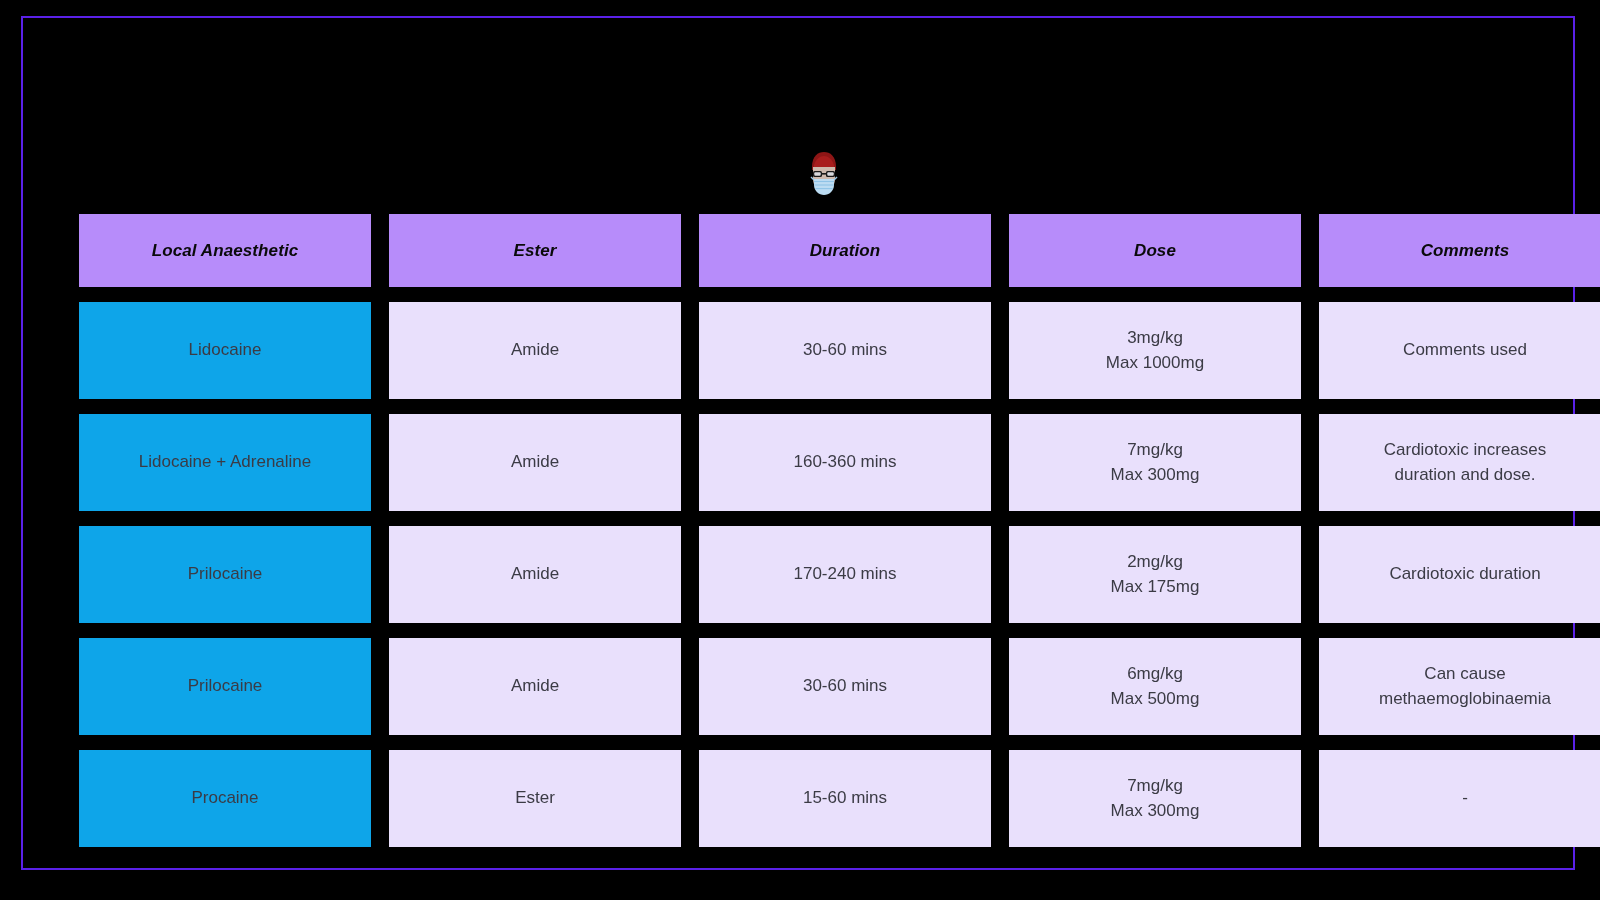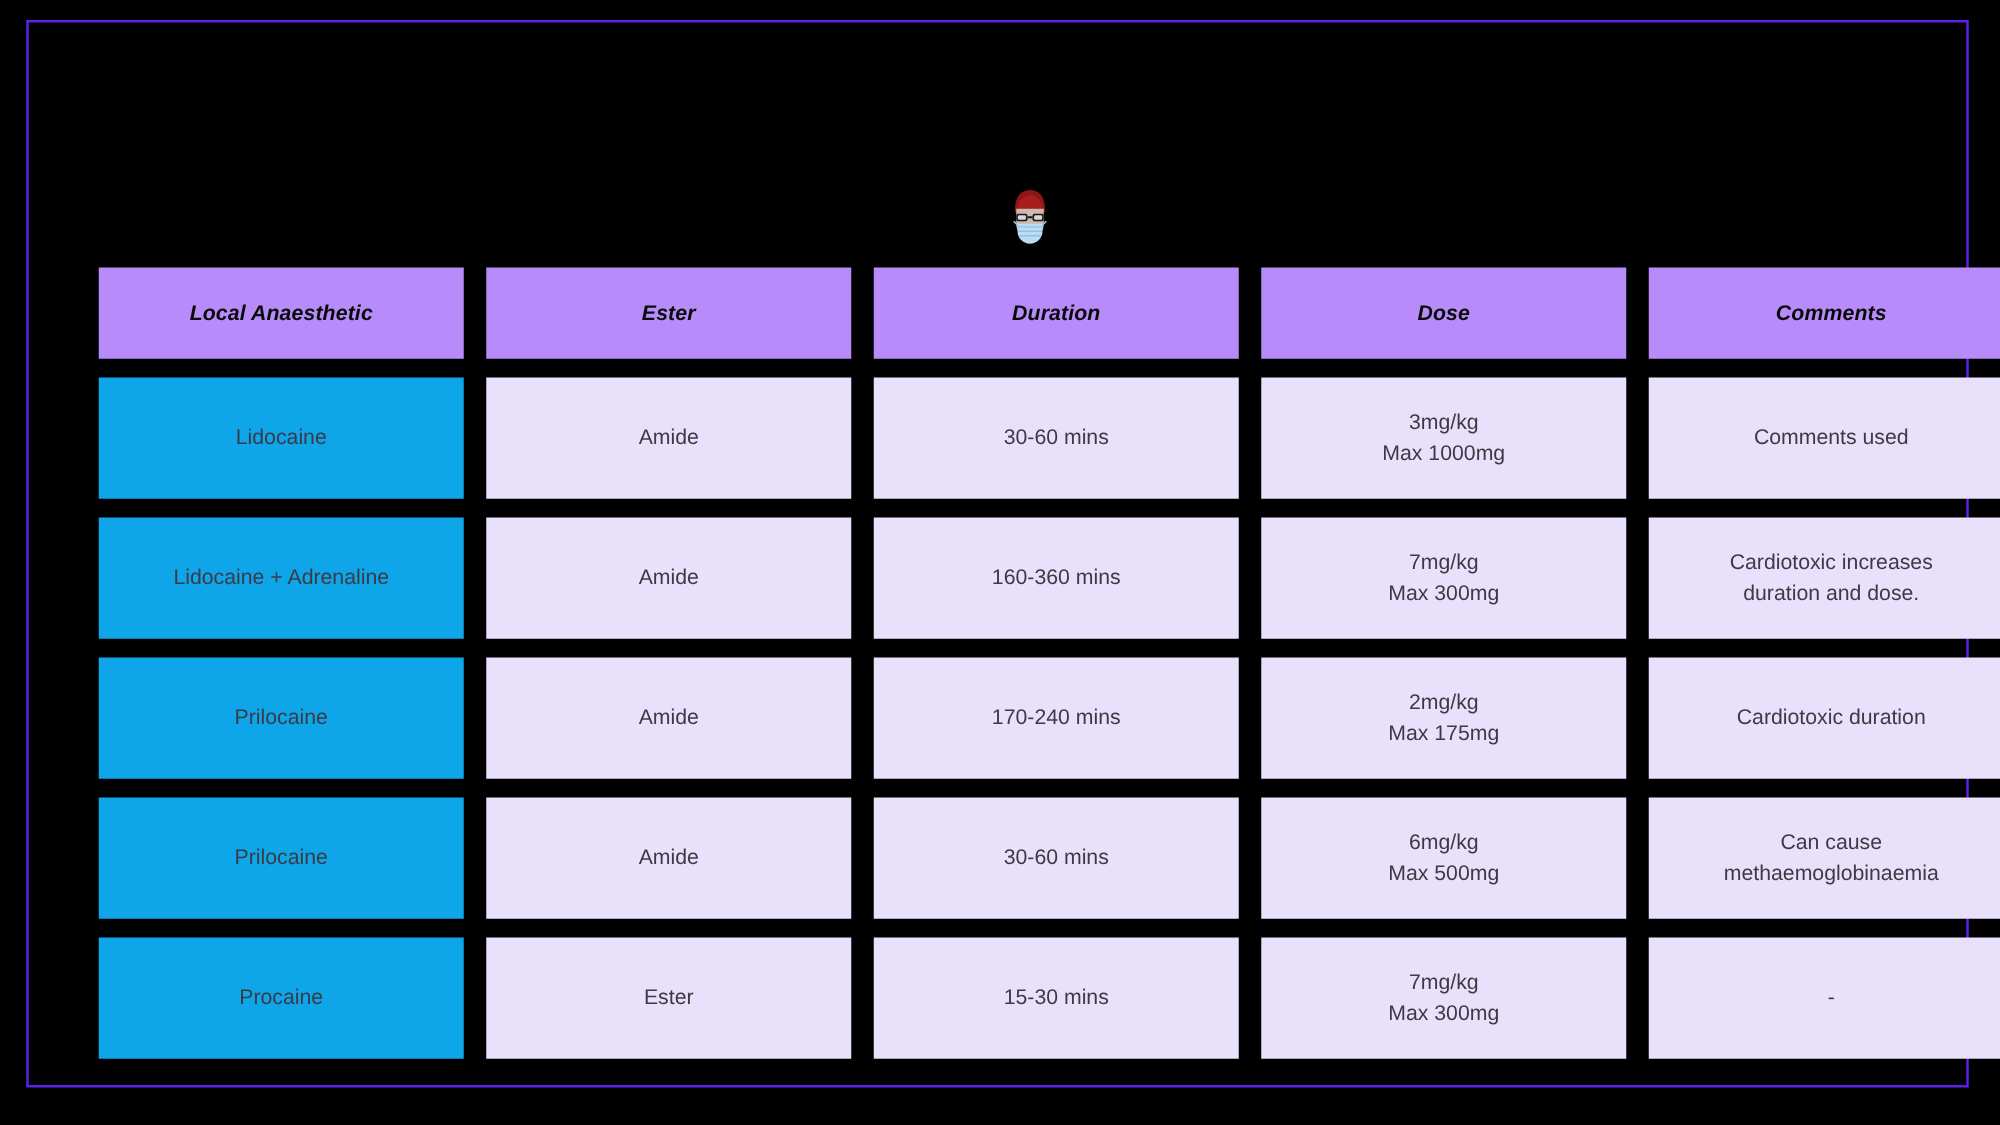--- a/index.html
+++ b/index.html
@@ -188,21 +188,21 @@
           </td>
           <td>
             <span class="cell-line">Can cause</span>
             <span class="cell-line">methaemoglobinaemia</span>
           </td>
         </tr>
 
         <tr>
           <td class="first-col">Procaine</td>
           <td>Ester</td>
-          <td>15-30 mins</td>
+          <td>15-60 mins</td>
           <td>
             <span class="cell-line">7mg/kg</span>
             <span class="cell-line">Max 300mg</span>
           </td>
           <td>
             <span class="cell-line">-</span>
             <span class="cell-line"></span>
           </td>
         </tr>
 

